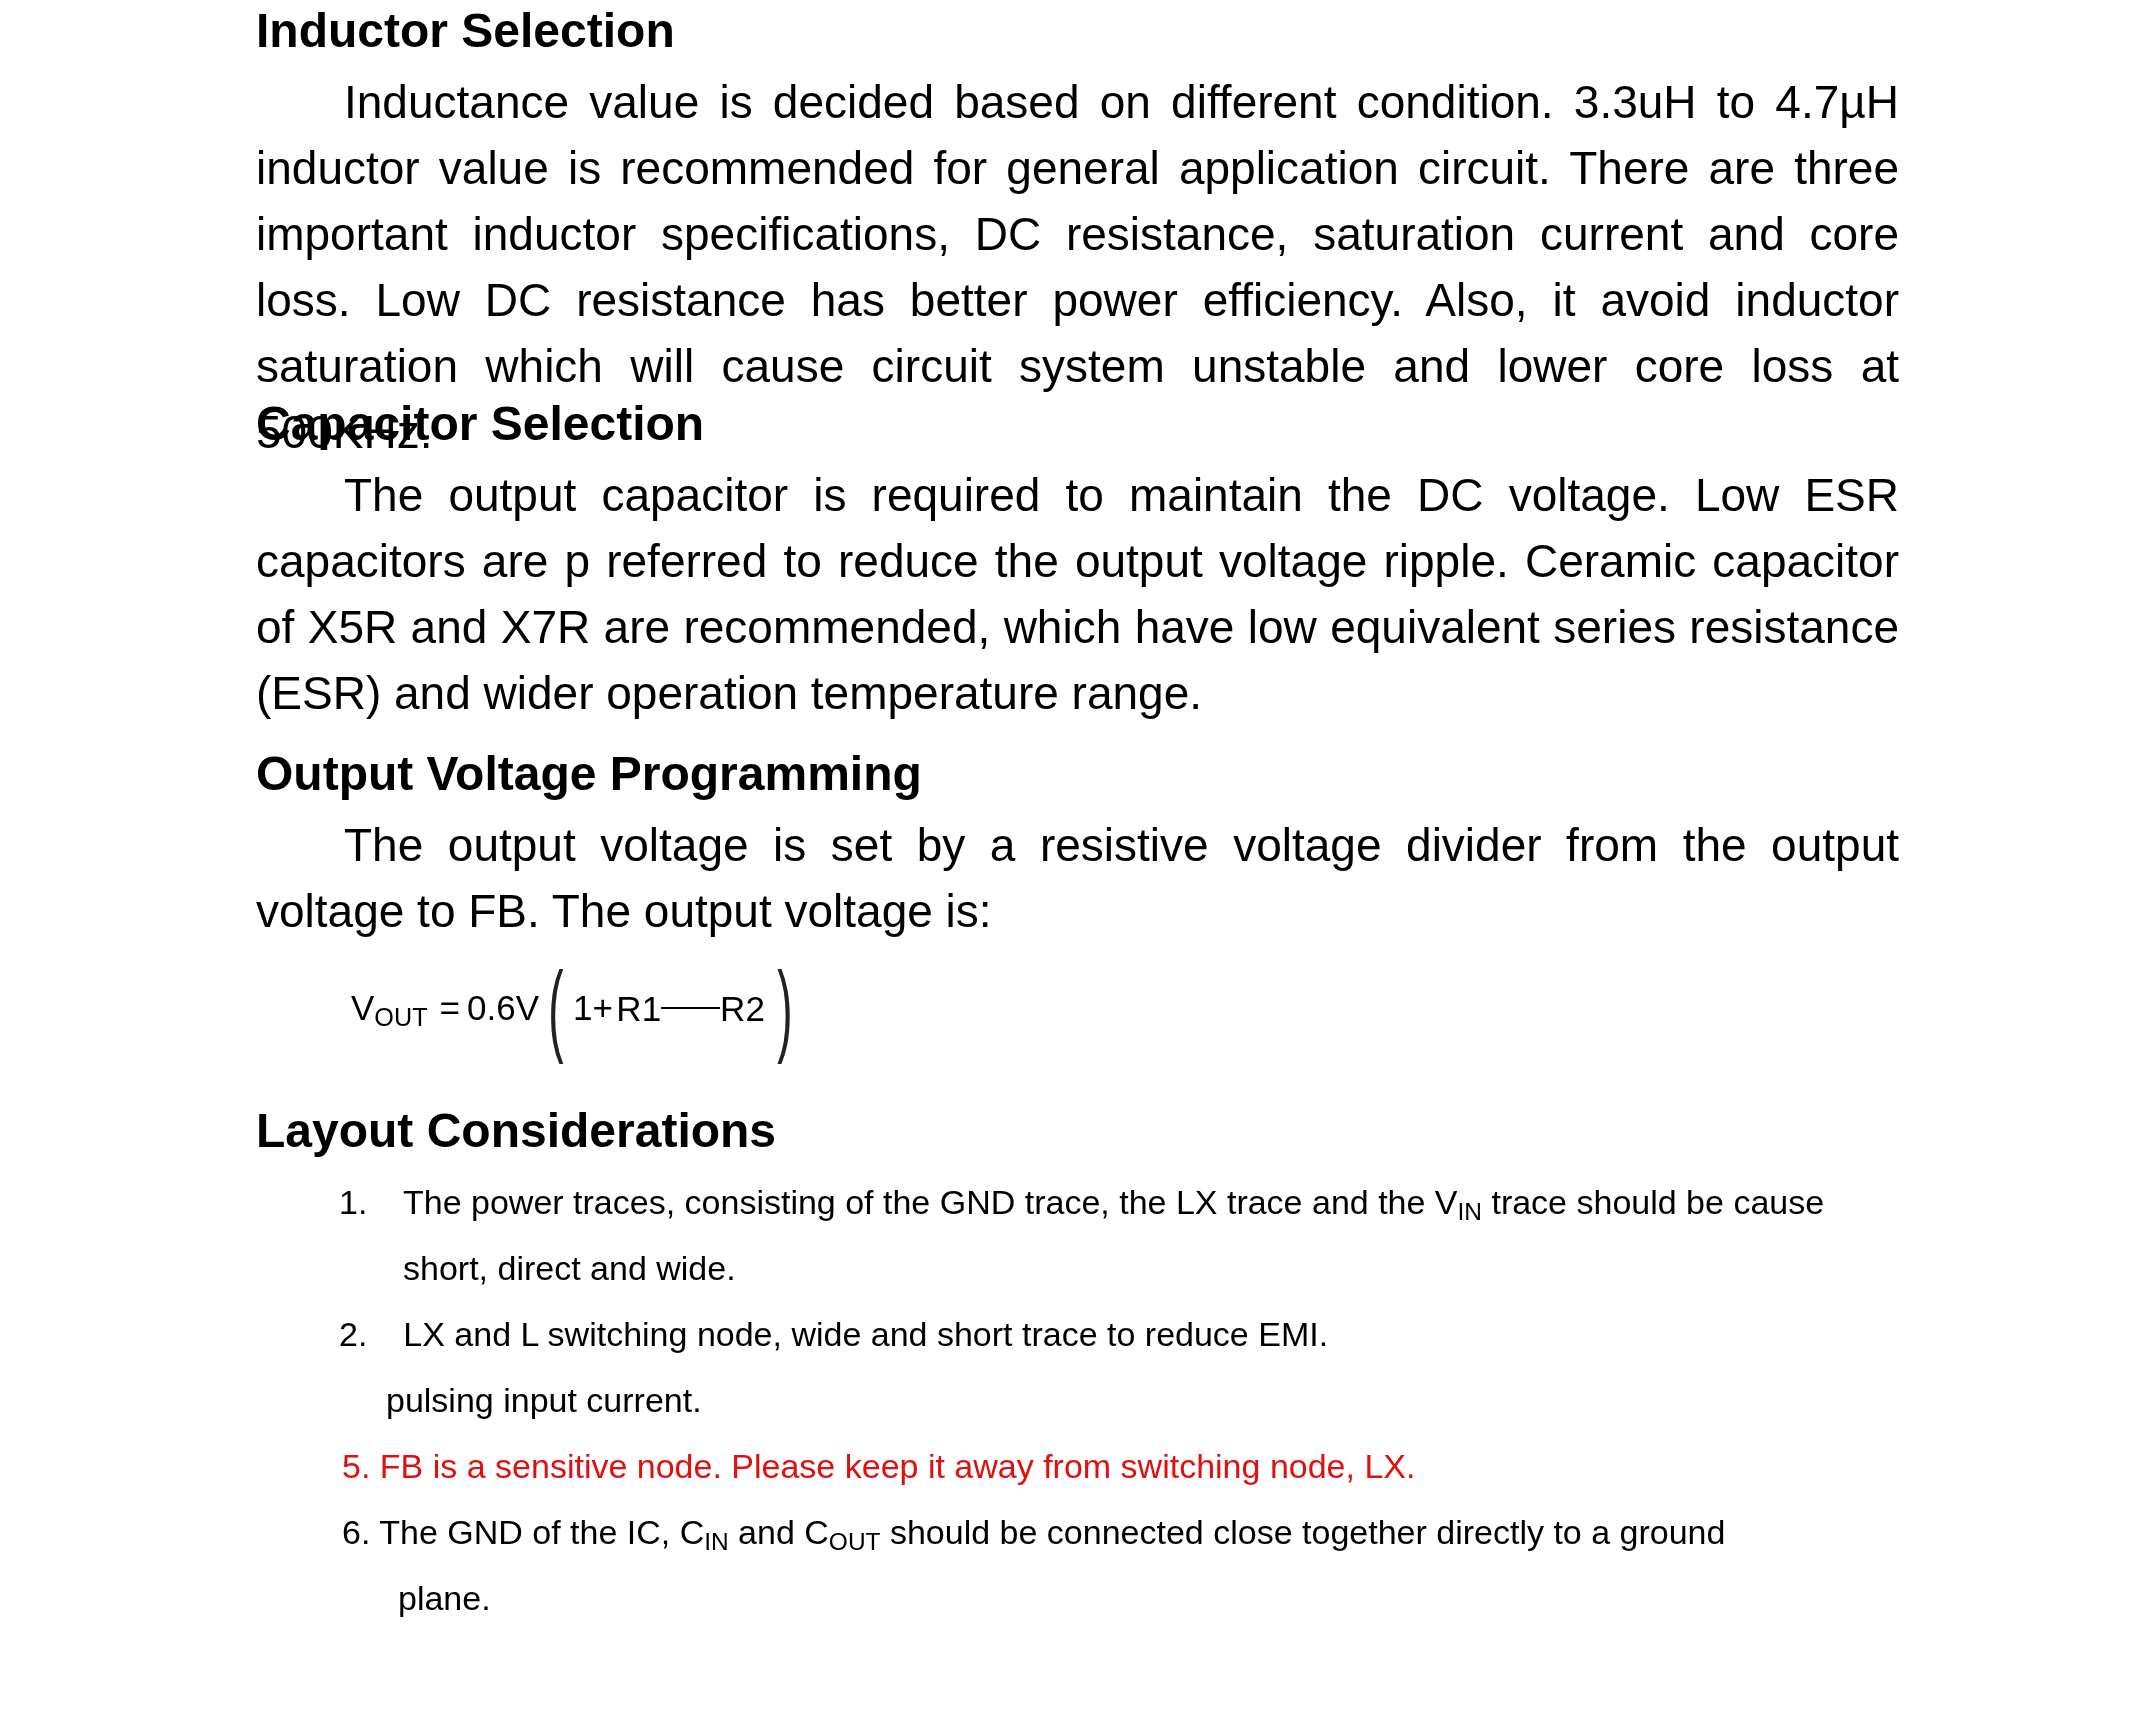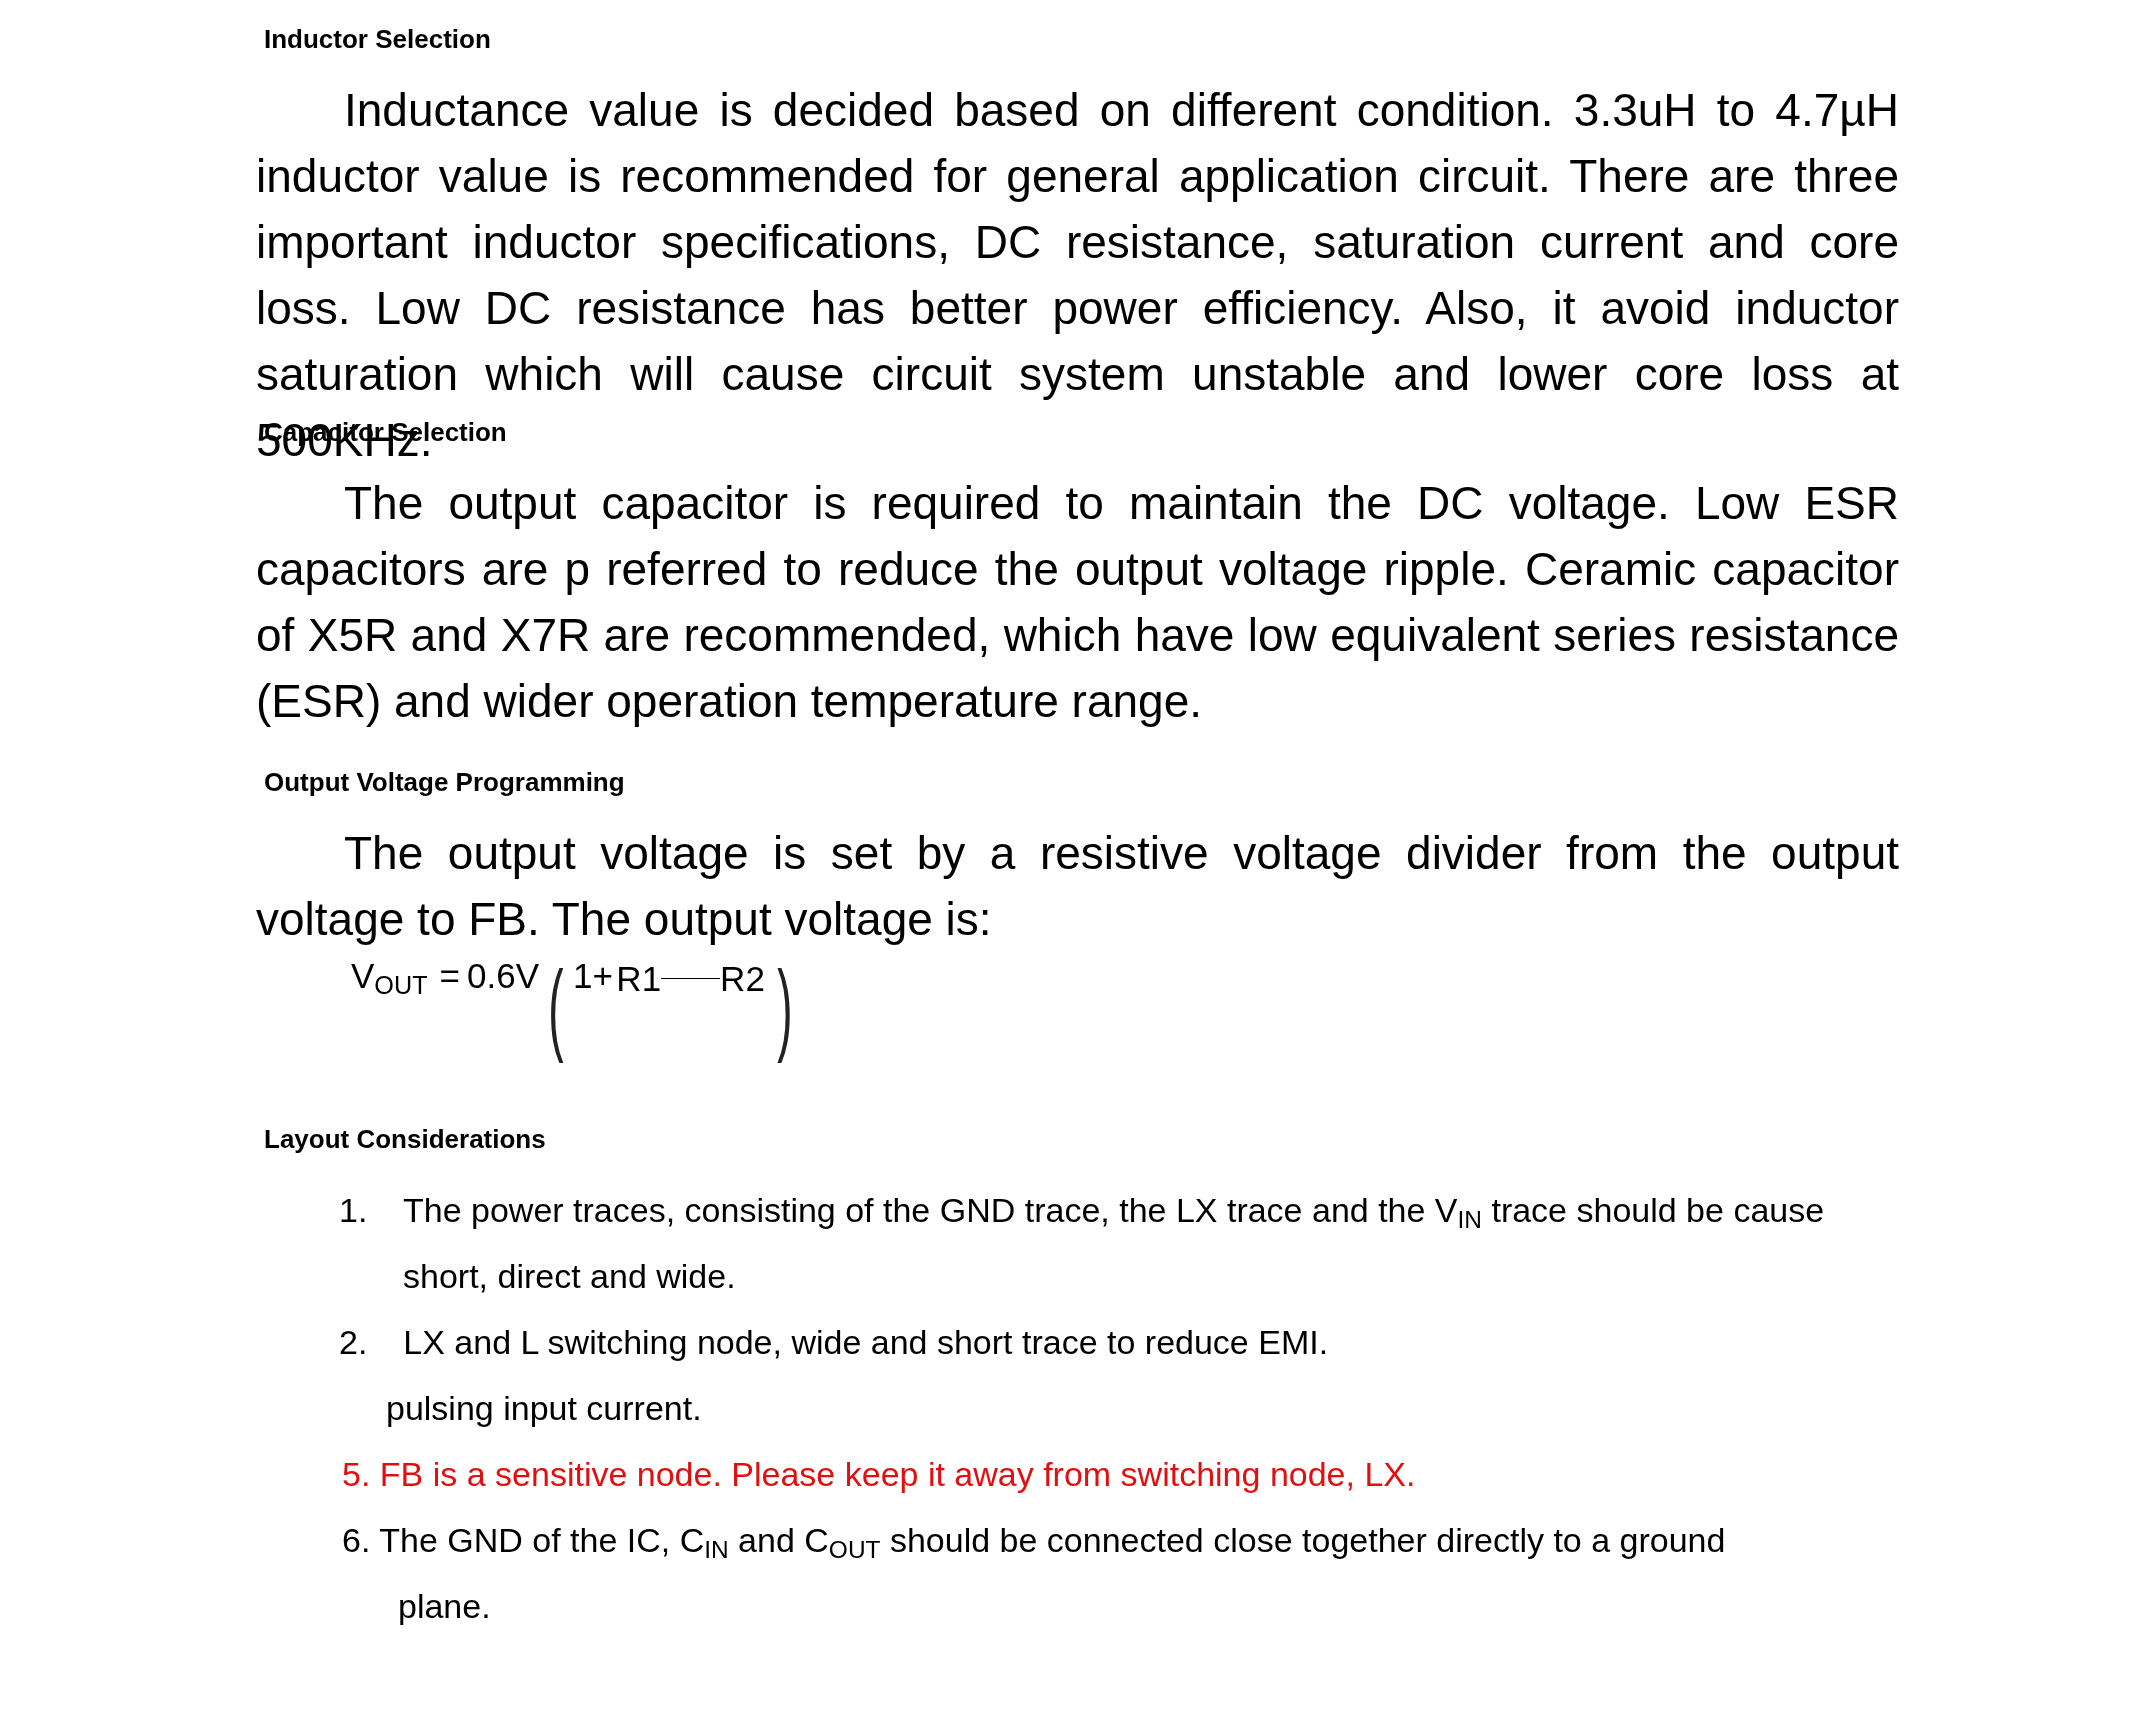--- a/index.html
+++ b/index.html
@@ -1,35 +1,35 @@
 <!DOCTYPE html>
 <html style="font-size:14px"><head>
   <meta charset="utf-8">
   <style>
     html, body { margin: 0; padding: 0; background: #ffffff; }
     body {
       width: 2145px; height: 1733px; overflow: hidden; position: relative;
       font-family: "Liberation Sans", sans-serif; color: #000;
     }
     .page { position: absolute; left: 256px; top: 0; width: 1643px; }
-    .h { font-weight: bold; font-size: 26px; line-height: 52px; margin: 8px; }
+    .h { font-weight: bold; font-size: 48px; line-height: 52px; margin: 0; }
     .p { font-size: 46px; line-height: 66px; text-align: justify; margin: 0; }
     .indent { text-indent: 88px; }
     sub { font-size: 0.72em; vertical-align: -0.25em; line-height: 0; }
     .red { color: #e01010; }
 
     #sec-inductor { position: absolute; top: 5.2px; left: 0; width: 1643px; }
     #sec-capacitor { position: absolute; top: 398px; left: 0; width: 1643px; }
     #sec-output { position: absolute; top: 748px; left: 0; width: 1643px; }
     #sec-layout { position: absolute; top: 1105px; left: 0; width: 1643px; }
     .h + .p { margin-top: 12px; }
 
     .formula {
       position: absolute; left: 95px; top: 208px;
-      font-size: 35px; display: flex; align-items: flex-start; height: 104px;
+      font-size: 35px; display: flex; align-items: center; height: 104px;
     }
     .formula .paren { font-size: 102px; font-weight: 100; transform: scaleX(0.45); line-height: 1; display: inline-block; color:#222; }
     .frac { display: inline-flex; align-items: center; margin: 0 3.5px; }
     .frac span { line-height: 45px; }
     .frac .bar { width: 59px; height: 1.7px; background: #000; }
 
     .list { list-style: none; margin: 12px 0 0 0; padding: 0; }
     .li { font-size: 34px; line-height: 66px; text-align: justify; position: relative; }
     .li1 { padding-left: 147px; }
     .li1 .num { position: absolute; left: 83px; }

